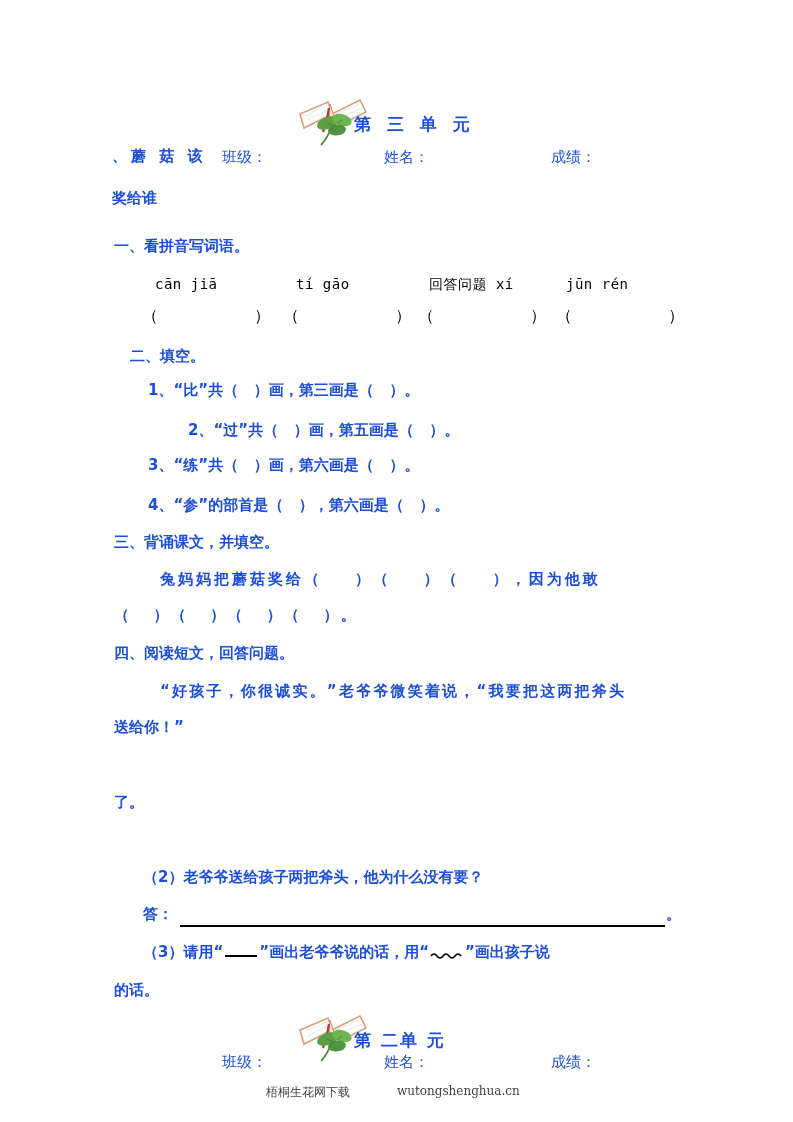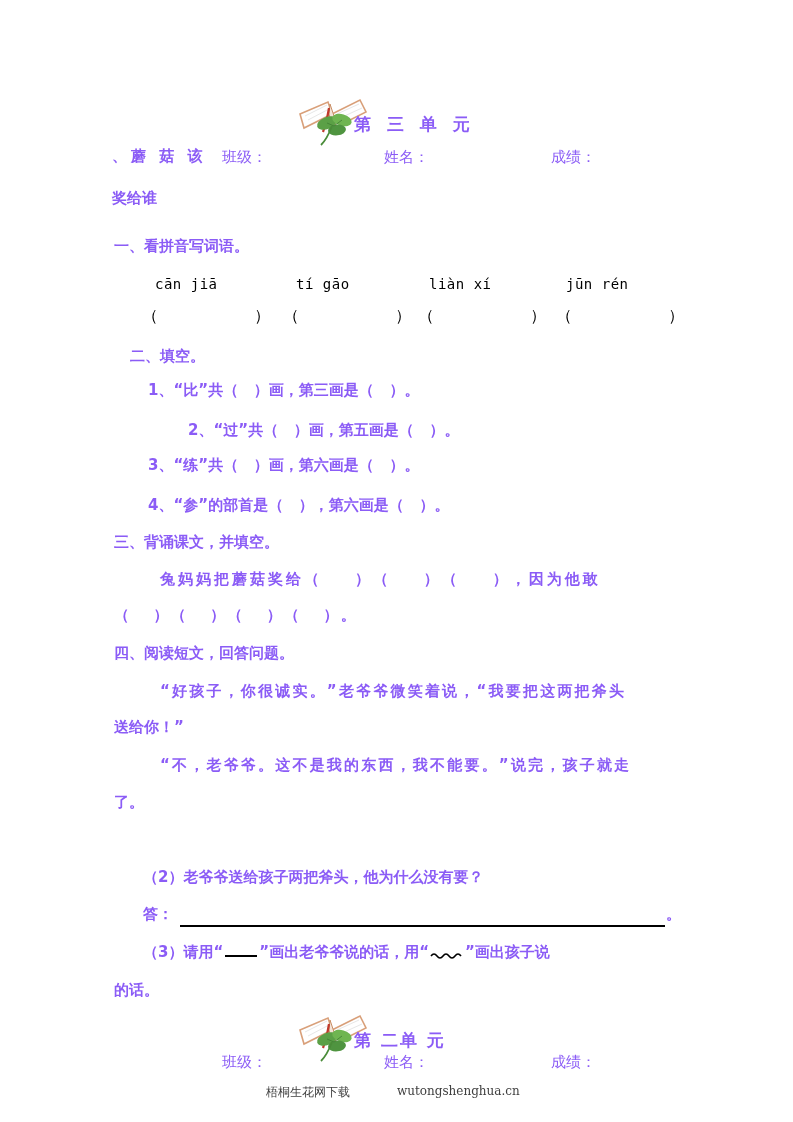--- a/index.html
+++ b/index.html
@@ -19,21 +19,21 @@
   .page {
     position: absolute;
     inset: 0;
     width: 793px;
     height: 1122px;
   }
 
   .cjk {
     font-family: "DejaVu Sans", "Liberation Sans", sans-serif;
     font-weight: bold;
-    color: #8b5cf6;
+    color: #1d4ed8;
   }
 
   
   .unit-banner {
     position: absolute;
     display: flex;
     align-items: center;
   }
   .book-icon {
     position: relative;
@@ -183,21 +183,21 @@
   <div class="frag cjk" style="left:112px; top:189px;">奖给谁</div>
 
   <div class="field-label cjk" style="left:222px; top:148px;">班级：</div>
   <div class="field-label cjk" style="left:384px; top:148px;">姓名：</div>
   <div class="field-label cjk" style="left:551px; top:148px;">成绩：</div>
 
   <div class="sec-head cjk" style="left:114px; top:237px;">一、看拼音写词语。</div>
 
   <div class="pinyin" style="left:155px; top:276px;">cān jiā</div>
   <div class="pinyin" style="left:296px; top:276px;">tí gāo</div>
-  <div class="pinyin" style="left:429px; top:276px;">liàn xí</div>
+  <div class="pinyin" style="left:429px; top:276px;">回答问题 xí</div>
   <div class="pinyin" style="left:566px; top:276px;">jūn rén</div>
 
   <div class="paren" style="left:142px; top:306px;">（          ）</div>
   <div class="paren" style="left:283px; top:306px;">（          ）</div>
   <div class="paren" style="left:418px; top:306px;">（          ）</div>
   <div class="paren" style="left:556px; top:306px;">（          ）</div>
 
   <div class="sec-head cjk" style="left:130px; top:347px;">二、填空。</div>
 
   <div class="line cjk" style="left:148px; top:381px;">1、“比”共（   ）画，第三画是（   ）。</div>
@@ -207,21 +207,20 @@
 
   <div class="sec-head cjk" style="left:114px; top:533px;">三、背诵课文，并填空。</div>
 
   <div class="line just2 cjk" style="left:160px; top:570px;">兔妈妈把蘑菇奖给（    ）（    ）（    ），因为他敢</div>
   <div class="line just cjk" style="left:114px; top:606px;">（   ）（   ）（   ）（   ）。</div>
 
   <div class="sec-head cjk" style="left:114px; top:644px;">四、阅读短文，回答问题。</div>
 
   <div class="line just cjk" style="left:160px; top:682px;">“好孩子，你很诚实。”老爷爷微笑着说，“我要把这两把斧头</div>
   <div class="line cjk" style="left:114px; top:718px;">送给你！”</div>
-  <div class="line just cjk" style="left:160px; top:756px;">“不，老爷爷。这不是我的东西，我不能要。”说完，孩子就走</div>
   <div class="line cjk" style="left:114px; top:793px;">了。</div>
 
   <div class="line cjk" style="left:143px; top:868px;">（2）老爷爷送给孩子两把斧头，他为什么没有要？</div>
 
   <div class="line cjk" style="left:143px; top:905px;">答：</div>
   <div class="answer-rule" style="left:180px; top:925px; width:485px;"></div>
   <div class="line cjk" style="left:666px; top:905px;">。</div>
 
   <div class="line cjk" style="left:143px; top:943px;"><span>（3）请用“</span><span class="mark-straight"></span><span>”画出老爷爷说的话，用“</span><span class="mark-wavy"><svg width="36" height="8" viewBox="0 0 36 8">
           <path d="M2 5 Q5 1 8 5 T14 5 T20 5 T26 5 T32 5" stroke="#000" stroke-width="1.6" fill="none"></path>

